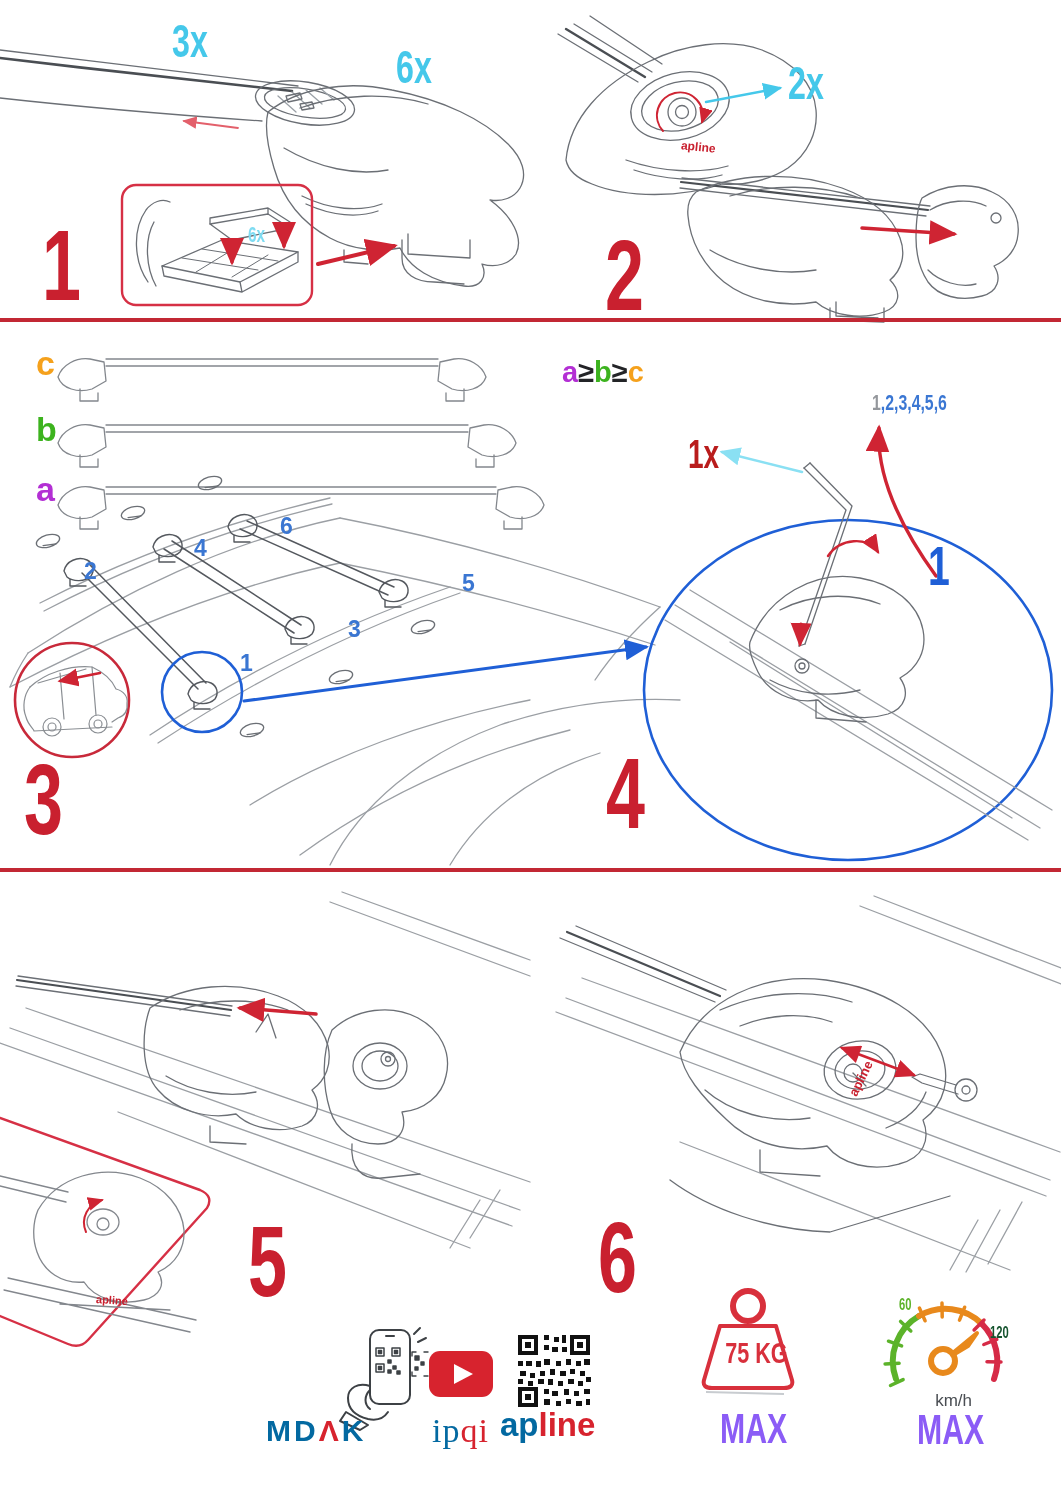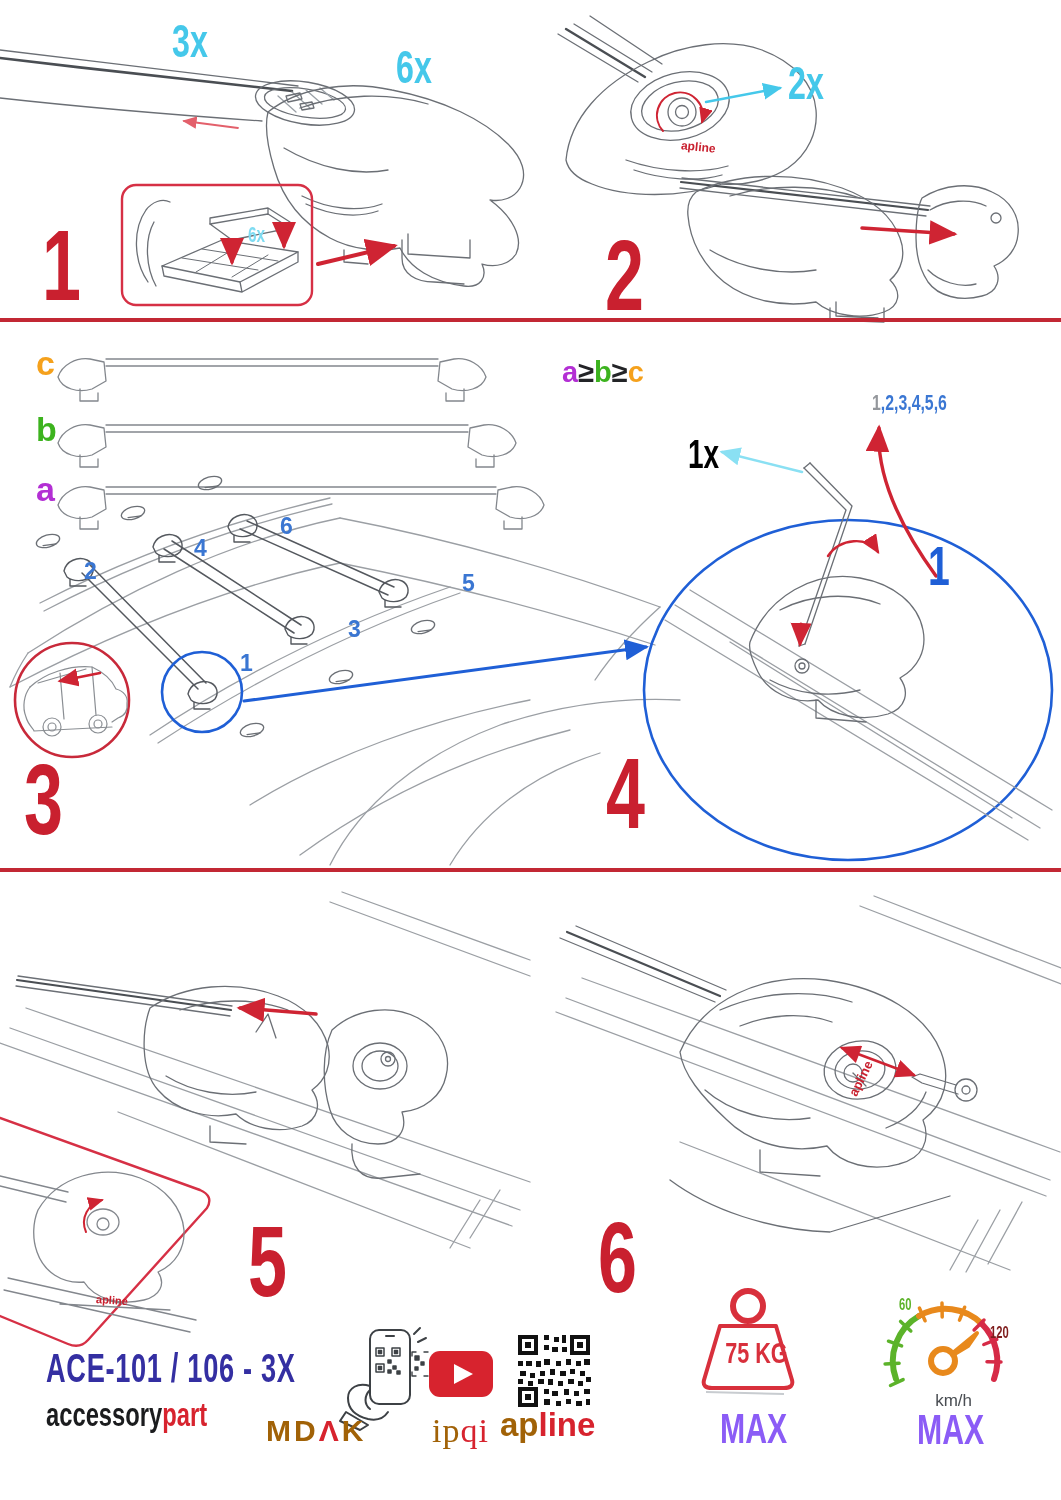--- a/index.html
+++ b/index.html
@@ -4,33 +4,33 @@
 <style>
   html,body{margin:0;padding:0;background:#e9e9e9;font-family:"Liberation Sans",sans-serif;}
   .page{position:relative;width:1061px;height:1500px;background:#ffffff;overflow:hidden;margin:0 auto;}
   .abs{position:absolute;}
   svg{position:absolute;overflow:visible;}
   .cond{display:inline-block;transform:scaleX(.7);transform-origin:0 0;white-space:nowrap;}
   .condC{display:inline-block;transform:scaleX(.72);transform-origin:50% 0;white-space:nowrap;}
   .stepnum{font-size:100px;font-weight:bold;color:#c9202f;line-height:.82;}
   .qty{font-size:46px;font-weight:bold;color:#45c8ea;line-height:1;}
   .qty-small{font-size:22px;font-weight:bold;color:#7fdcf2;line-height:1;}
-  .qty-light{font-size:40px;font-weight:bold;color:#000000;line-height:1;}
+  .qty-light{font-size:40px;font-weight:bold;color:#b91c1c;line-height:1;}
   .posnum{font-size:23px;font-weight:bold;color:#3a76d2;line-height:1;}
   .divider{left:0;width:1061px;height:4px;background:#c22834;}
   .barletter{font-size:34px;font-weight:bold;line-height:1;}
   .rule{font-size:29px;font-weight:bold;line-height:1;letter-spacing:0px;}
   .seq{font-size:22px;font-weight:bold;line-height:1;}
   .seq .first{color:#94979c;}
   .seq .rest{color:#3b77d3;}
   .bignum-blue{font-size:56px;font-weight:bold;color:#1f5fd6;line-height:1;}
   .brand-tiny{font-size:12px;font-weight:bold;color:#c9202f;line-height:1;}
   .code{font-size:40px;font-weight:bold;color:#342fa2;line-height:1;letter-spacing:1px;}
   .brandrow{font-size:33px;font-weight:bold;line-height:1;}
-  .dark{color:#1b1c1e;} .reded{color:#d7232e;} .gray{color:#a16207;}
+  .dark{color:#1b1c1e;} .reded{color:#d7232e;} .gray{color:#0369a1;}
   .mdak{font-size:30px;font-weight:bold;letter-spacing:3px;line-height:1;}
   .ipqi{font-size:34px;font-weight:normal;letter-spacing:1px;line-height:1;font-family:Liberation Serif, serif;}
   .apline{font-size:33px;font-weight:bold;letter-spacing:0px;line-height:1;}
   .kg{font-size:30px;font-weight:bold;color:#d8303c;line-height:1;}
   .max{font-size:42px;font-weight:bold;color:#8b5cf6;line-height:1;}
   .gaugetick{font-size:16px;font-weight:bold;line-height:1;}
   .kmh{font-size:17px;color:#4a4e53;line-height:1;}
   .ctr{text-align:right;}
 </style>
 </head>
@@ -393,22 +393,20 @@
         <circle cx="436" cy="210" r="11"></circle>
         <circle cx="436" cy="210" r="4"></circle>
         <path d="M426,205 L390,194 L382,197 L392,203 L428,214"></path>
       </g>
       <path d="M312,168 L384,195" stroke="#cf2433" stroke-width="2.6" marker-start="url(#s6rs)" marker-end="url(#s6r)"></path>
     </g>
   </svg>
   <div class="abs brand-tiny" style="left:842px;top:1072px;font-size:13px;transform:rotate(-64deg)">apline</div>
   <div class="abs stepnum" style="left:598px;top:1216px"><span class="cond">6</span></div>
 
-  <div class="abs code" style="left:46px;top:1348px"><span class="cond" style="transform:scaleX(.68)">ACE-101 / 106 - 3X</span></div>
-  <div class="abs brandrow" style="left:46px;top:1398px"><span class="cond" style="transform:scaleX(.72)"><span class="dark">accessory</span><span class="reded">part</span></span></div>
 
   <svg style="left:336px;top:1326px" width="92" height="104" viewBox="0 0 92 104">
     <g stroke="#3d4145" fill="none" stroke-width="2" stroke-linecap="round" stroke-linejoin="round">
       <rect x="34" y="4" width="40" height="74" rx="9"></rect>
       <path d="M50,10 L58,10"></path>
       <g stroke-width="1.5">
         <rect x="40" y="22" width="8" height="8"></rect>
           <rect x="42.5" y="24.5" width="3" height="3" fill="#3d4145"></rect>
         <rect x="56" y="22" width="8" height="8"></rect>
           <rect x="58.5" y="24.5" width="3" height="3" fill="#3d4145"></rect>
@@ -509,17 +507,17 @@
       <g stroke-width="3.5">
         <path d="M23.1,93.6 L10.5,99.5 M19.1,77.3 L5.1,78 M21.6,59.9 L8.5,55.2 M30.8,45 L20.6,35.4" stroke="#5cb32a"></path>
         <path d="M45.1,34.8 L39.4,22 M62.2,31 L62,17 M79.5,34.2 L84.7,21.2" stroke="#e8891c"></path>
         <path d="M94.1,43.9 L104,34 M103.8,58.5 L116.8,53.3 M107,75.8 L121,76" stroke="#d62b47"></path>
       </g>
       <path d="M63,75 L97,47 L88,60 Z" fill="#e8891c" stroke="#e8891c" stroke-width="4" stroke-linejoin="round"></path>
       <circle cx="63" cy="75" r="12" stroke="#e8891c" stroke-width="6" fill="#ffffff"></circle>
     </g>
   </svg>
   <div class="abs gaugetick" style="left:899px;top:1297px;color:#5cb32a"><span class="cond">60</span></div>
-  <div class="abs gaugetick" style="left:990px;top:1325px;color:#7f1d1d"><span class="cond">120</span></div>
+  <div class="abs gaugetick" style="left:990px;top:1325px;color:#14532d"><span class="cond">120</span></div>
   <div class="abs kmh ctr" style="left:916px;top:1392px;width:56px">km/h</div>
   <div class="abs max ctr" style="left:904px;top:1409px;width:80px"><span class="condC">MAX</span></div>
 
 </div>
 
 </body></html>

